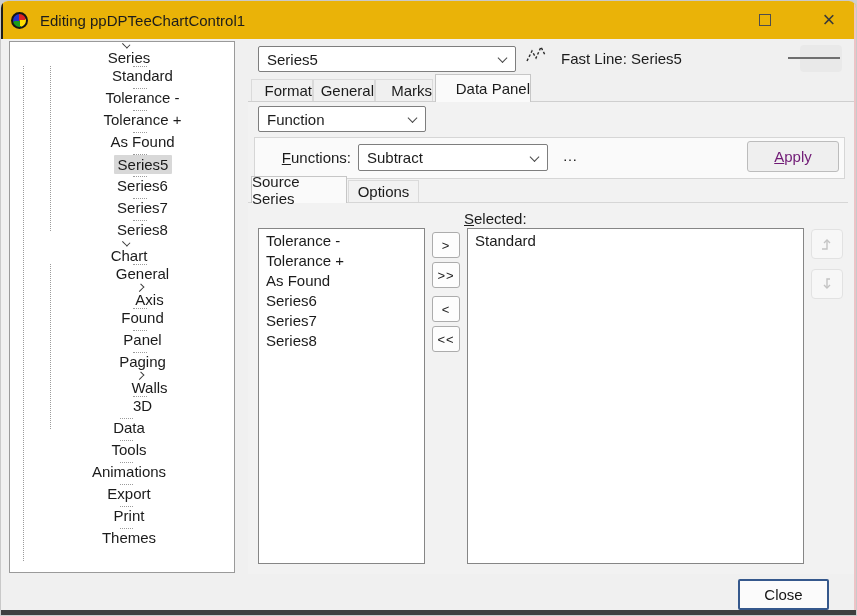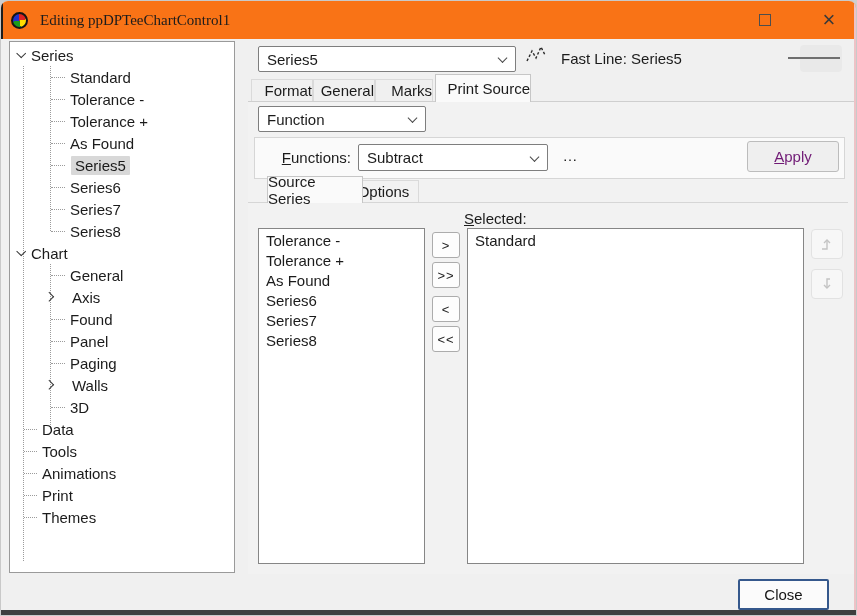--- a/index.html
+++ b/index.html
@@ -3,34 +3,34 @@
 <meta charset="utf-8">
 <style>
   html,body{margin:0;padding:0;background:#cfcfcf;}
   *{box-sizing:border-box;}
   .window{
     position:relative;width:857px;height:616px;background:#f0f0f0;
     font-family:"Liberation Sans",sans-serif;color:#1b1b1b;
     border-radius:8px 8px 0 0;overflow:hidden;border:1px solid #c9c9c9;
   }
   
-  .titlebar{position:absolute;left:0;top:0;width:100%;height:38px;display:flex;align-items:center;background:#f97316;font-family:Liberation Serif, serif;}
+  .titlebar{position:absolute;left:0;top:0;width:100%;height:38px;display:flex;align-items:center;background:#eab308;}
   .leftedge{position:absolute;left:0;top:0;width:2px;height:38px;background:#1d1d1d;}
   .appicon{width:17px;height:17px;border-radius:50%;margin-left:10px;
     background:conic-gradient(#d22 0 22%, #fd0 22% 47%, #1a9c1a 47% 72%, #2233cc 72% 100%);
     border:2px solid #151515;}
   .title{margin-left:12px;font-size:15px;color:#1c1c1c;}
   .winbtn{position:absolute;top:3px;width:44px;height:32px;display:flex;align-items:center;justify-content:center;}
   .maxglyph{width:12px;height:12px;border:1px solid #4e4e4e;}
   .closeglyph{font-size:22px;line-height:22px;color:#3a3a3a;}
   
   .tree{position:absolute;left:8px;top:40px;width:226px;height:532px;background:#fff;
     border:1px solid #9a9a9a;padding-top:2px;overflow:hidden;}
   .vline{position:absolute;width:0;border-left:1px dotted #9b9b9b;}
-  .trow{display:flex;align-items:center;height:22px;font-size:15px;white-space:nowrap;cursor:default;position:relative;z-index:1;}
+  .trow{display:flex;align-items:center;height:22px;font-size:15px;white-space:nowrap;cursor:default;position:relative;z-index:1;flex-direction:column;}
   .lvl0{padding-left:7px;}
   .lvl0 .lbl{margin-left:7px;}
   .lvl0leaf{padding-left:14px;}
   .lvl1{padding-left:41px;}
   .lvl1c{padding-left:35px;}
   .lvl1c .lbl{margin-left:20px;}
   .stub{display:inline-block;height:0;border-top:1px dotted #9b9b9b;margin-right:5px;}
   .lvl1 .stub{width:14px;}
   .lvl0leaf .stub{width:13px;}
   .chv{display:inline-block;width:7px;height:7px;border-right:1.6px solid #3a3a3a;border-bottom:1.6px solid #3a3a3a;}
@@ -45,21 +45,21 @@
   .fastline{position:absolute;left:525px;top:44px;}
   .colorsample{position:absolute;left:799px;top:44px;width:42px;height:27px;background:#e9e9e9;border-radius:4px;}
   .sampleline{position:absolute;left:787px;top:56px;width:52px;height:2px;background:#6f6f6f;}
   
   .tabpage{position:absolute;left:247px;top:100px;width:610px;height:473px;background:#f2f2f2;border-top:1px solid #cfcfcf;}
   .tab{position:absolute;top:78px;height:22px;display:flex;align-items:center;justify-content:flex-end;
     font-size:15px;background:#f0f0f0;border:1px solid #dadada;border-bottom:none;cursor:default;}
   .tab.active{top:73px;height:28px;background:#fafafa;border-color:#c6c6c6;z-index:3;}
   .stab{position:absolute;top:179px;height:22px;display:flex;align-items:center;justify-content:center;
     font-size:15px;background:#f2f2f2;border:1px solid #dadada;border-bottom:none;cursor:default;z-index:2;}
-  .stab.active{top:175px;height:27px;background:#fafafa;border-color:#c6c6c6;z-index:3;margin-left:16px;}
+  .stab.active{top:175px;height:27px;background:#fafafa;border-color:#c6c6c6;z-index:3;}
   .subline{position:absolute;left:247px;top:201px;width:600px;height:1px;background:#d6d6d6;z-index:1;}
   
   .grouppanel{position:absolute;left:253px;top:136px;width:591px;height:42px;background:#fafafa;border:1px solid #d6d6d6;z-index:2;}
   .flabel{position:absolute;left:255px;top:143px;width:95px;height:27px;line-height:27px;text-align:right;font-size:15px;z-index:3;}
   .accel{text-decoration:underline;}
   .dots{position:absolute;left:556px;top:143px;width:26px;height:27px;line-height:24px;text-align:center;font-size:15px;z-index:3;cursor:default;}
   .btn{display:flex;align-items:center;justify-content:center;font-size:15px;background:#fdfdfd;border:1px solid #acacac;border-radius:3px;cursor:default;}
   .applybtn{position:absolute;left:746px;top:140px;width:92px;height:31px;background:#efefef;border:1px solid #bcbcbc;color:#701a75;z-index:3;}
   
   .label{position:absolute;font-size:15px;}
@@ -169,20 +169,24 @@
     <div class="trow lvl0leaf">
         <span class="stub"></span>
         <span class="lbl">Tools</span>
       </div>
     <div class="trow lvl0leaf">
         <span class="stub"></span>
         <span class="lbl">Animations</span>
       </div>
     <div class="trow lvl0leaf">
         <span class="stub"></span>
+        <span class="lbl">Export</span>
+      </div>
+    <div class="trow lvl0leaf">
+        <span class="stub"></span>
         <span class="lbl">Print</span>
       </div>
     <div class="trow lvl0leaf">
         <span class="stub"></span>
         <span class="lbl">Themes</span>
       </div>
   </div>
 
   <div class="combo" style="left:257px;top:45px;width:258px;height:26px;">
     <span>Series5</span>
@@ -201,21 +205,21 @@
   <div class="tab" style="left:250px;width:62px;">
       <span>Format</span>
     </div>
   <div class="tab" style="left:312px;width:62px;">
       <span>General</span>
     </div>
   <div class="tab" style="left:374px;width:58px;">
       <span>Marks</span>
     </div>
   <div class="tab active" style="left:434px;width:96px;">
-      <span>Print Source</span>
+      <span>Data Panel</span>
     </div>
 
   <div class="combo" style="left:257px;top:105px;width:168px;height:26px;z-index:2;">
     <span>Function</span>
     <span class="cchv"></span>
   </div>
 
   <div class="grouppanel"></div>
   <div class="flabel"><span class="accel">F</span><span>unctions:</span></div>
   <div class="combo" style="left:357px;top:143px;width:190px;height:27px;z-index:3;">

